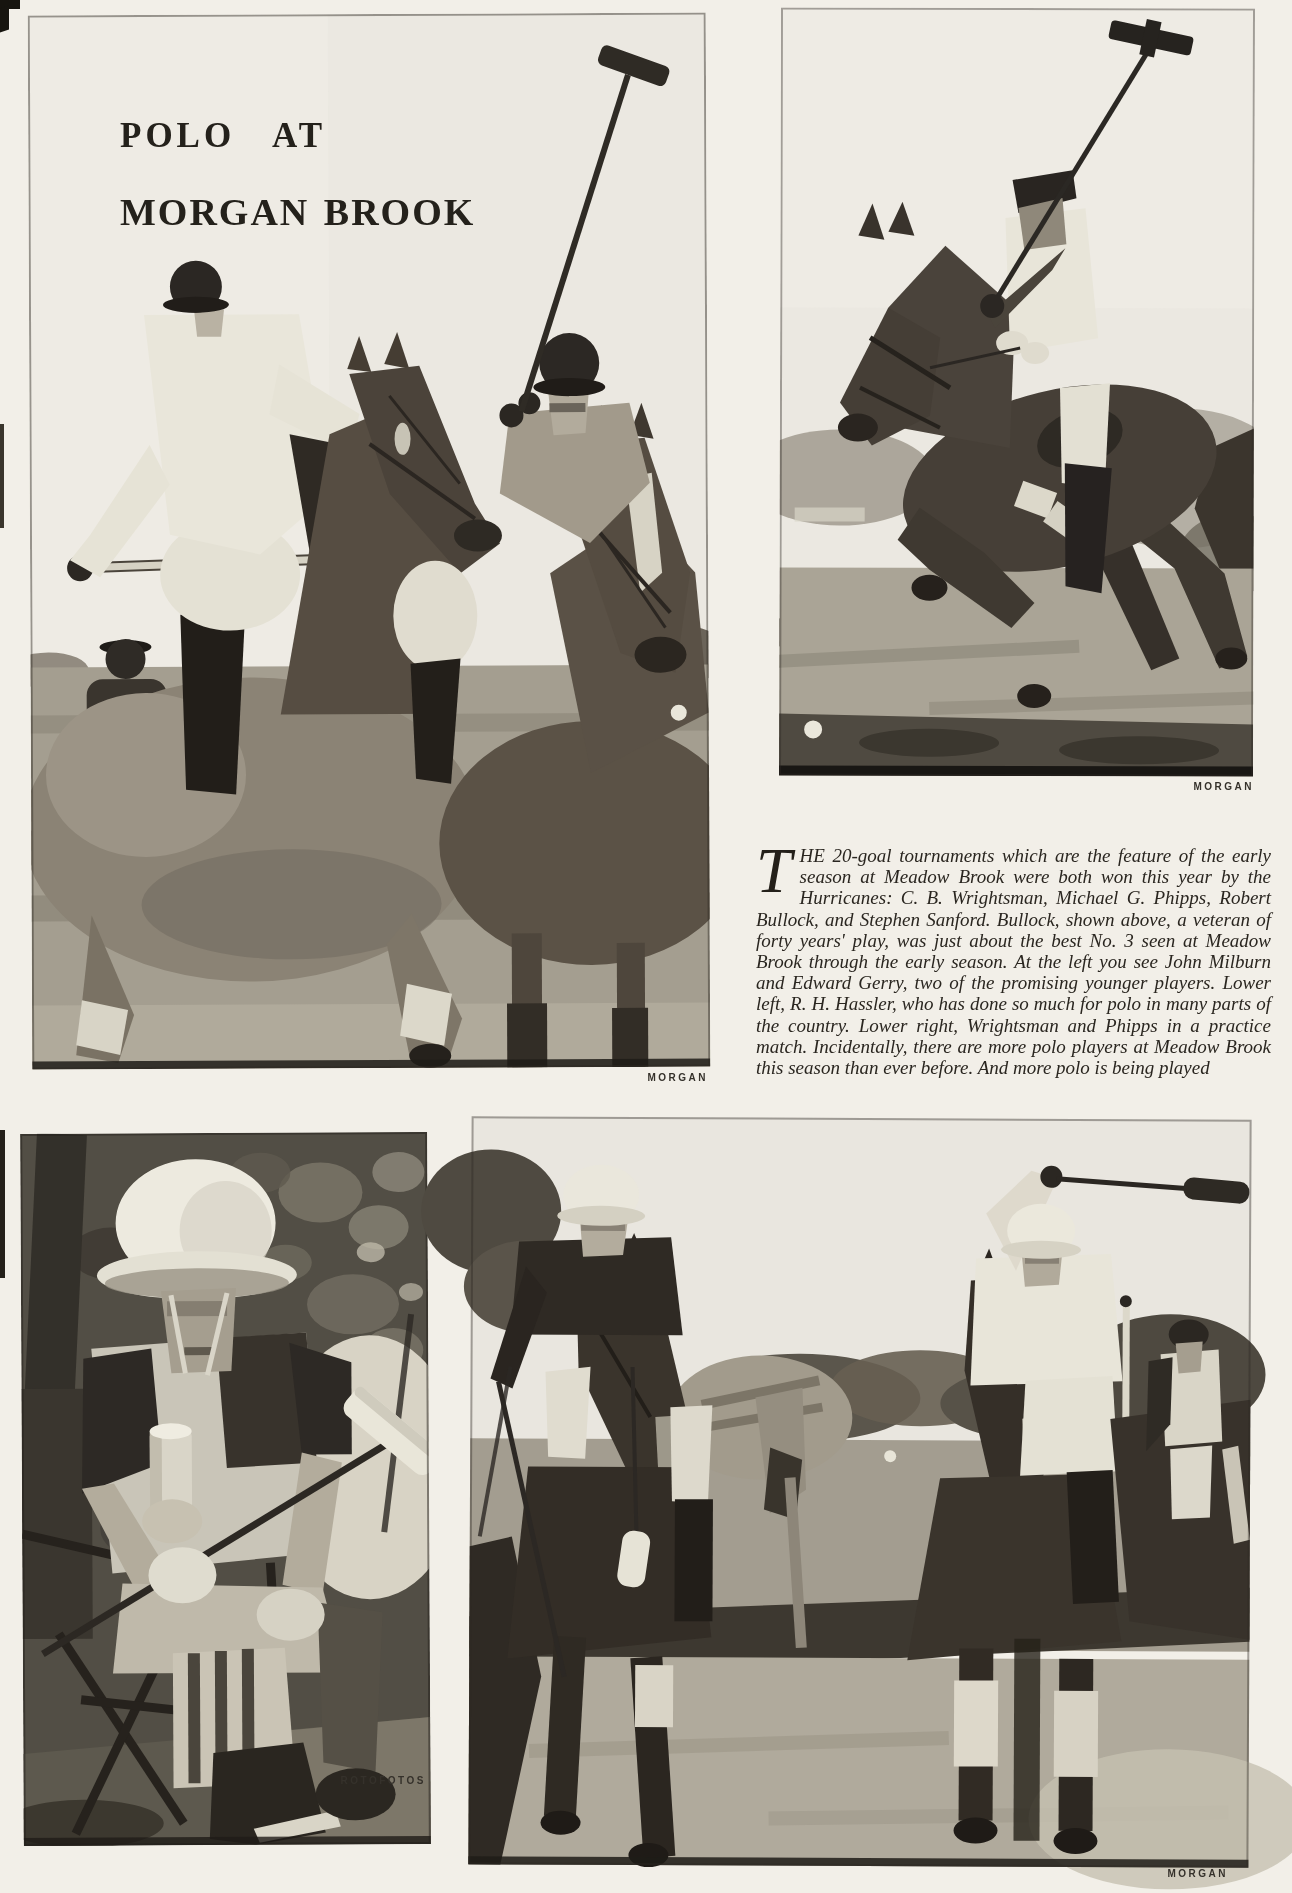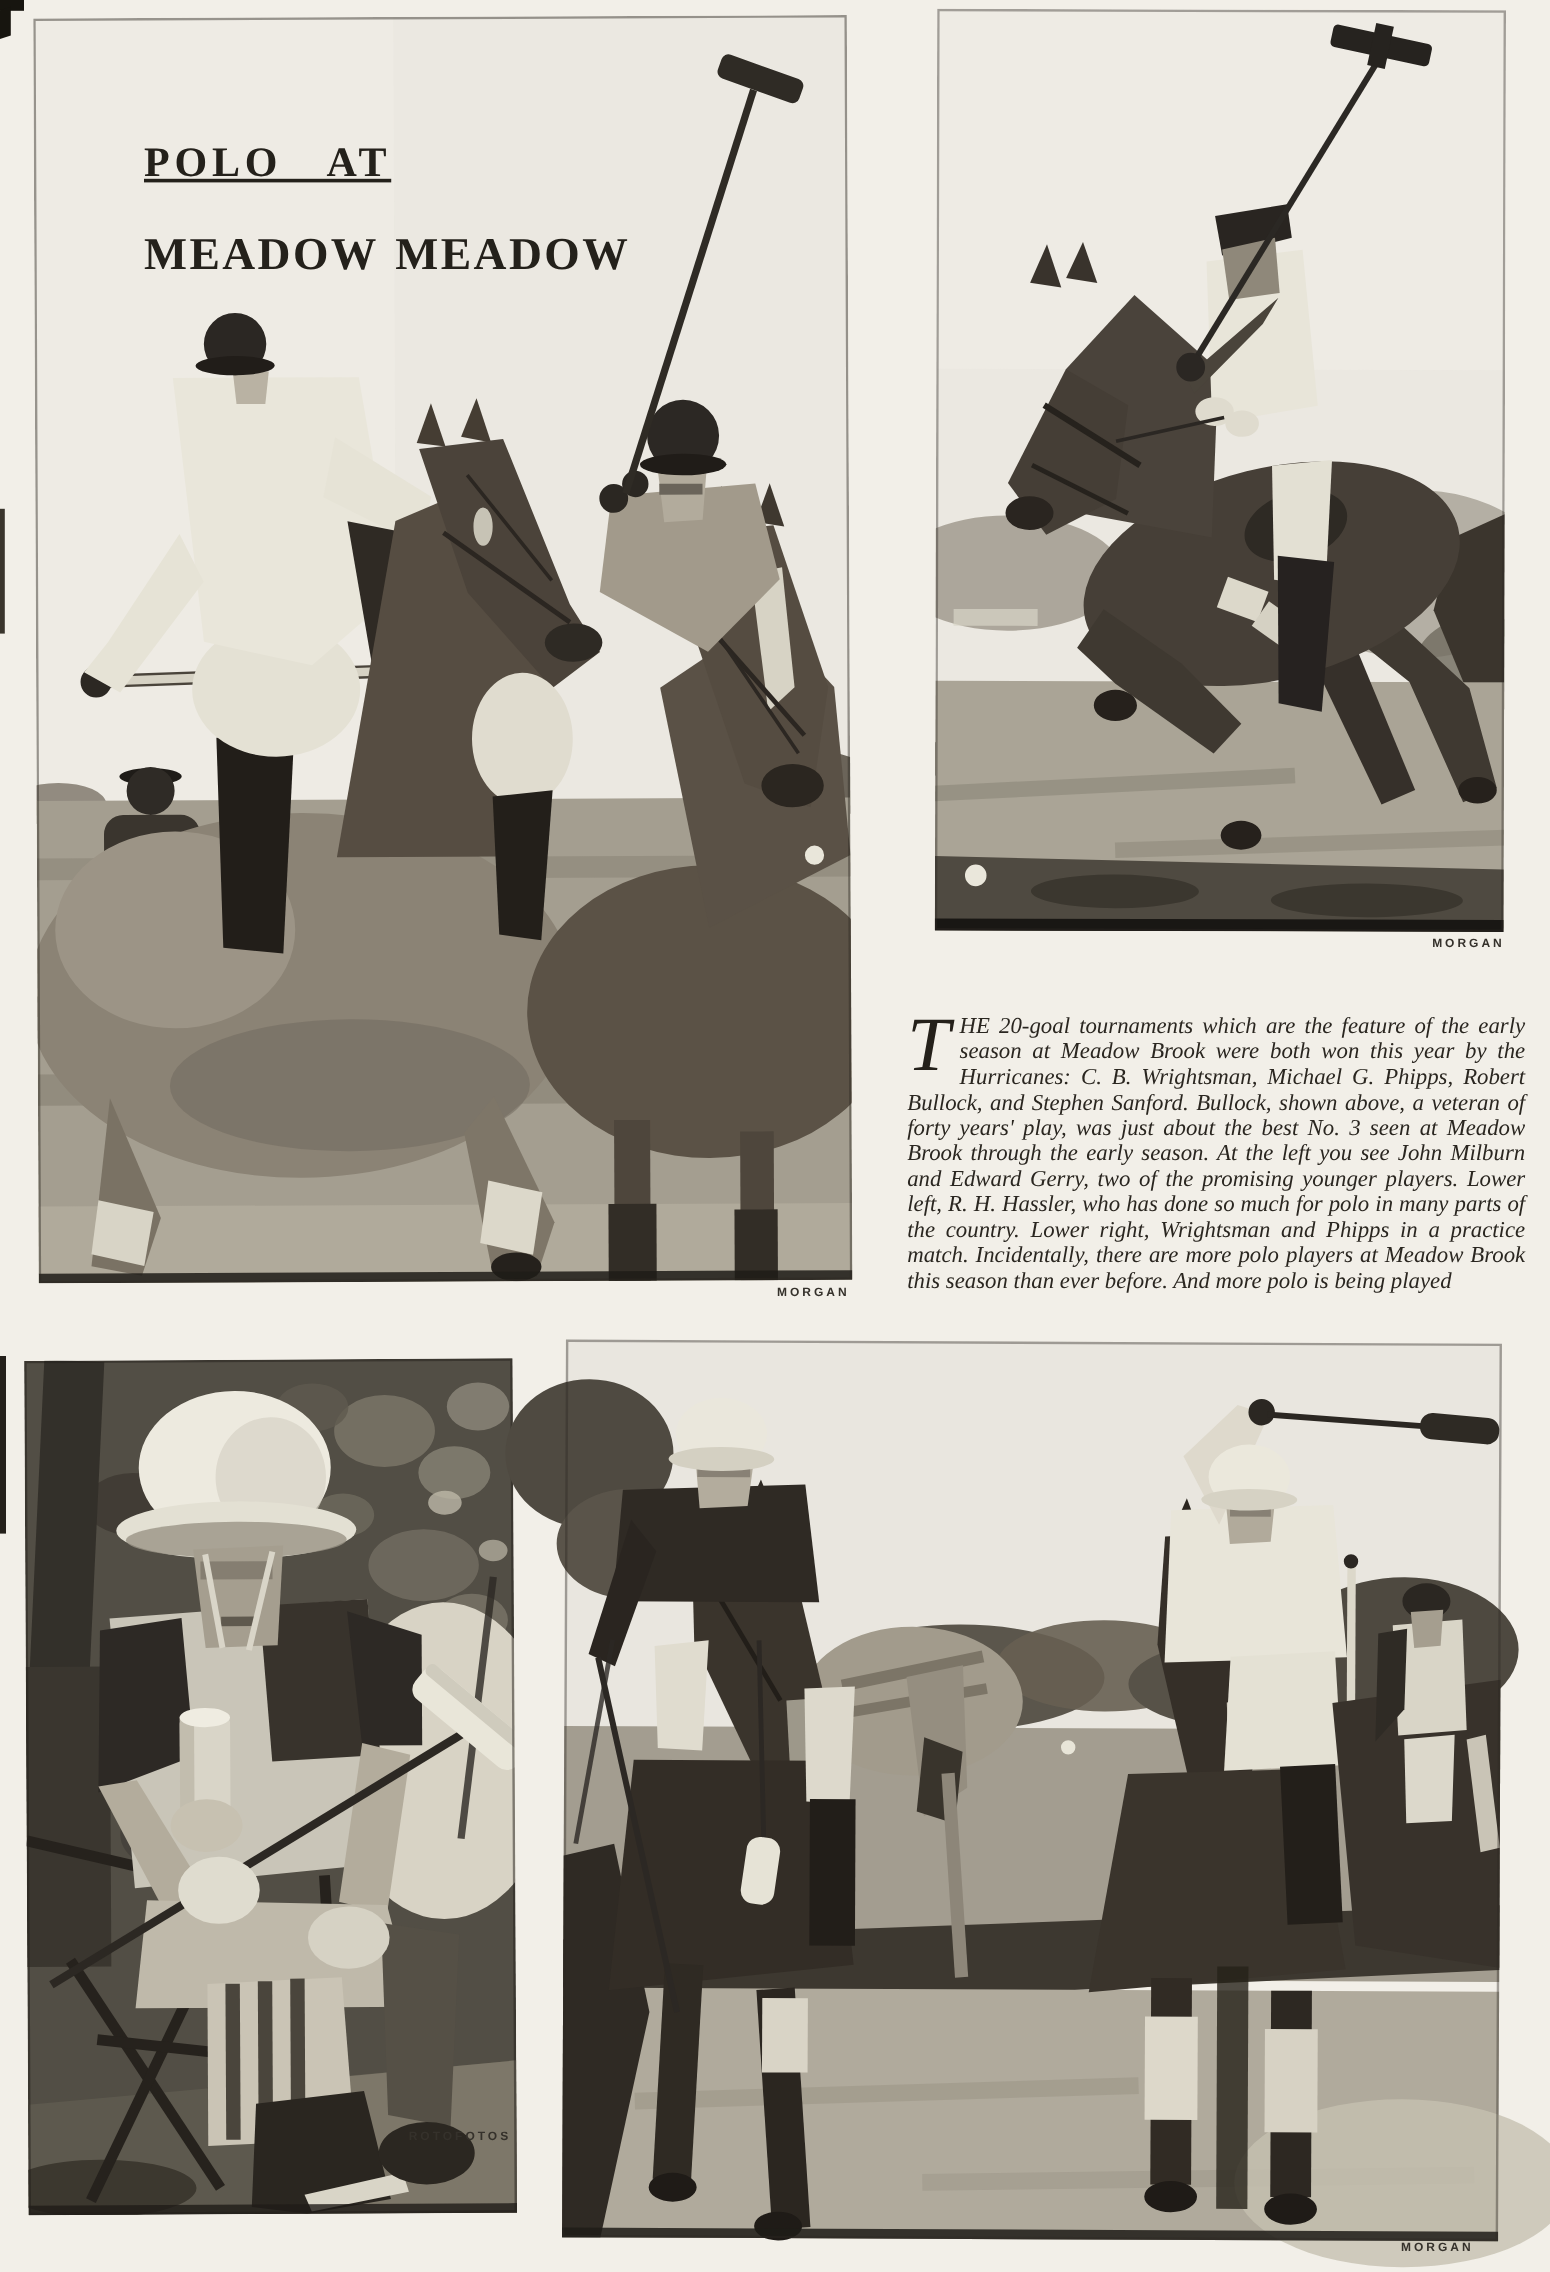--- a/index.html
+++ b/index.html
@@ -7,21 +7,21 @@
         font-family:"Liberation Serif", serif;}
   .photo{position:absolute;margin:0;padding:0;}
   .photo svg{display:block;width:100%;height:100%;}
   .p1{left:30px;top:14px;width:678px;height:1054px;transform:rotate(-0.25deg);}
   .p2{left:780px;top:8px;width:474px;height:768px;transform:rotate(0.15deg);}
   .p3{left:22px;top:1133px;width:407px;height:712px;transform:rotate(-0.3deg);}
   .p4{left:470px;top:1118px;width:780px;height:748px;transform:rotate(0.25deg);overflow:visible;}
   .p4 svg{overflow:visible;}
   .title{position:absolute;left:120px;top:118px;margin:0;color:#24211b;z-index:5;
          font-family:"Liberation Serif", serif;font-weight:bold;}
-  .t1{display:block;font-size:35px;line-height:1;letter-spacing:4px;word-spacing:26px;text-decoration:underline;}
+  .t1{display:block;font-size:35px;line-height:1;letter-spacing:4px;word-spacing:26px;}
   .t2{display:block;margin-top:40px;font-size:38px;line-height:1;letter-spacing:2px;word-spacing:3px;}
   .article{position:absolute;left:756px;top:845px;width:515px;margin:0;
            font:italic 19px/21.2px "Liberation Serif", serif;
            text-align:justify;color:#2a2620;}
   .dropcap{float:left;font:italic 64px/48px "Liberation Serif", serif;
            margin:2px 8px 0 0;color:#24201a;}
   .credit{position:absolute;font-family:"Liberation Sans", sans-serif;font-weight:bold;
           font-size:10px;line-height:1;letter-spacing:2.5px;color:#35312b;text-align:right;}
   .c1{left:30px;top:1073px;width:678px;}
   .c2{left:780px;top:782px;width:474px;}
@@ -142,21 +142,21 @@
       <circle cx="648" cy="700" r="8" fill="#e9e6da"></circle>
       <g>
         <rect x="0" y="1046" width="678" height="8" fill="#1f1c18" fill-opacity="0.85"></rect>
         <rect x="1" y="1" width="676" height="1052" fill="none" stroke="#2c2822" stroke-opacity="0.45" stroke-width="2"></rect>
       </g>
     </svg>
   </figure>
 
   <h1 class="title">
     <span class="t1">POLO AT</span>
-    <span class="t2">MEADOW MEADOW</span>
+    <span class="t2">MORGAN BROOK</span>
   </h1>
 
   <figure class="photo p2">
     <svg viewBox="0 0 474 768">
       <g>
         <rect x="0" y="0" width="474" height="620" fill="#ebe8e1"></rect>
         <rect x="0" y="0" width="474" height="300" fill="#f0ede6" fill-opacity="0.6"></rect>
       </g>
       <g>
         <ellipse cx="60" cy="470" rx="95" ry="48" fill="#8a8375" fill-opacity="0.65"></ellipse>

